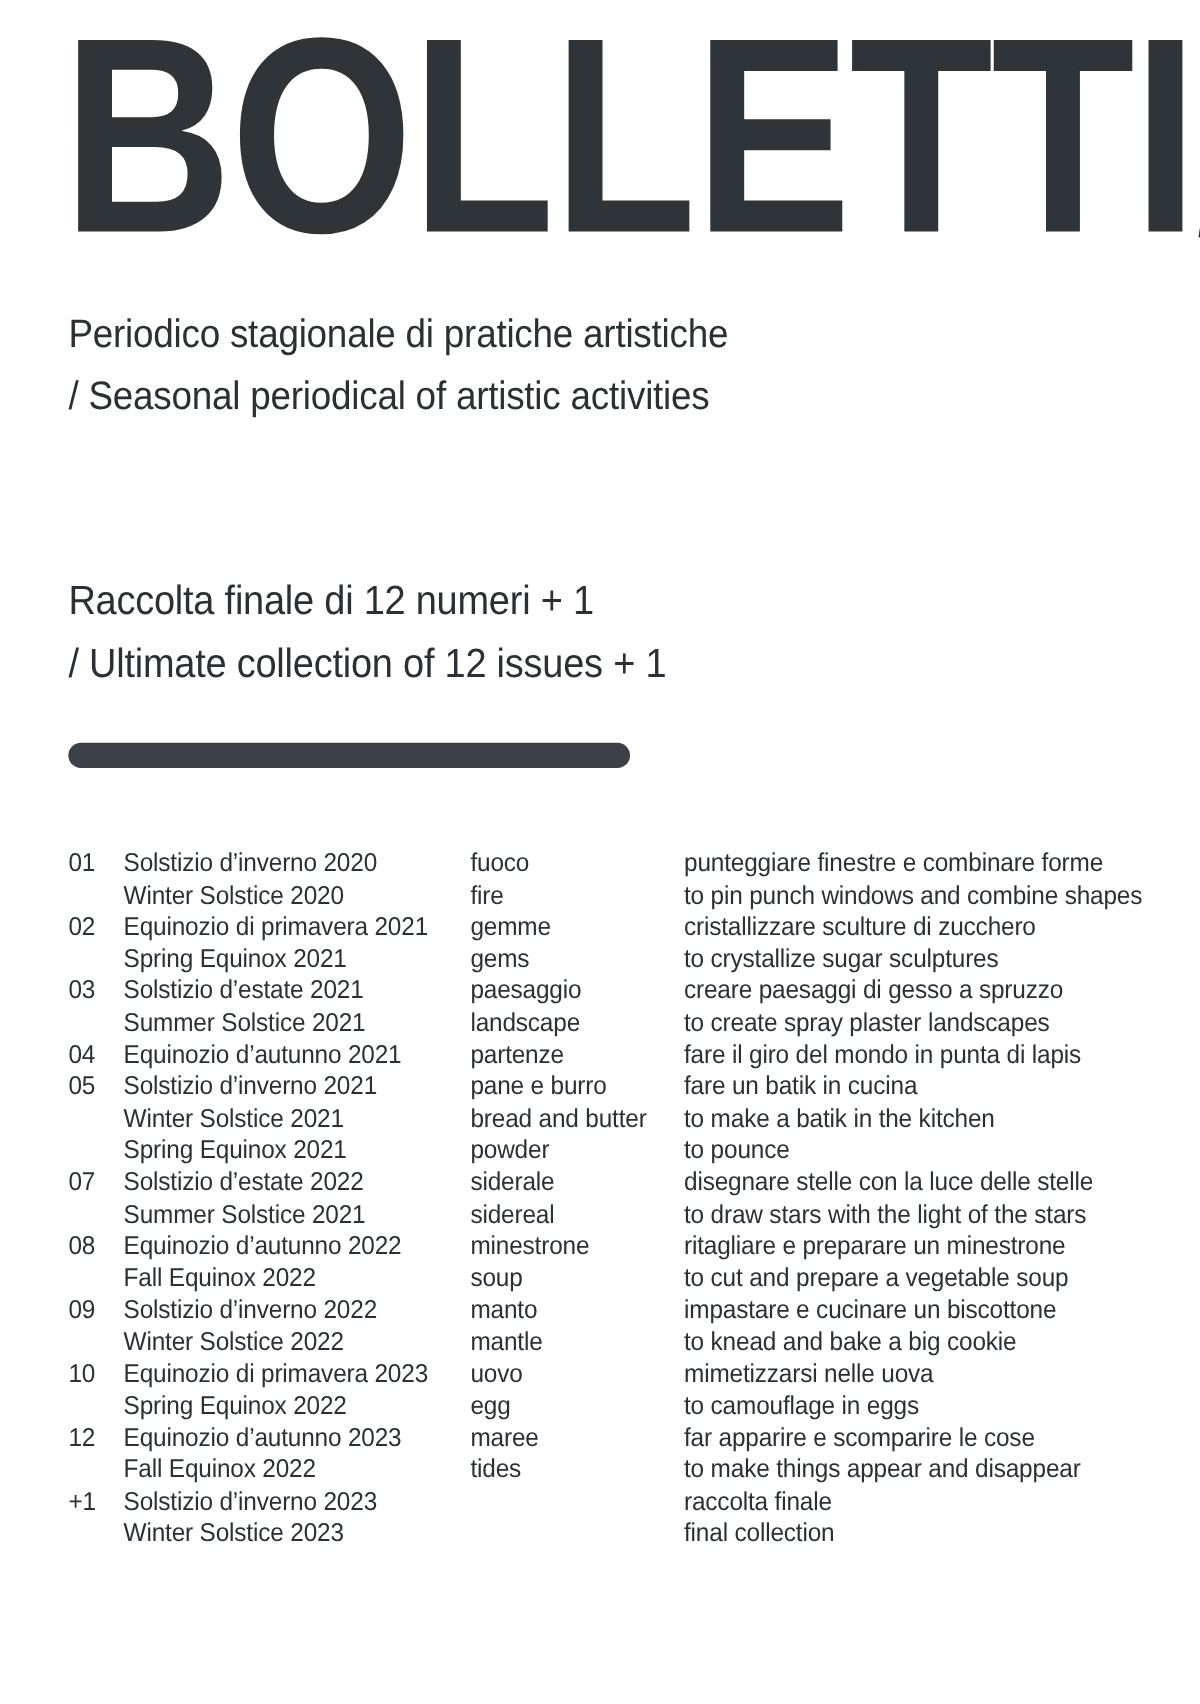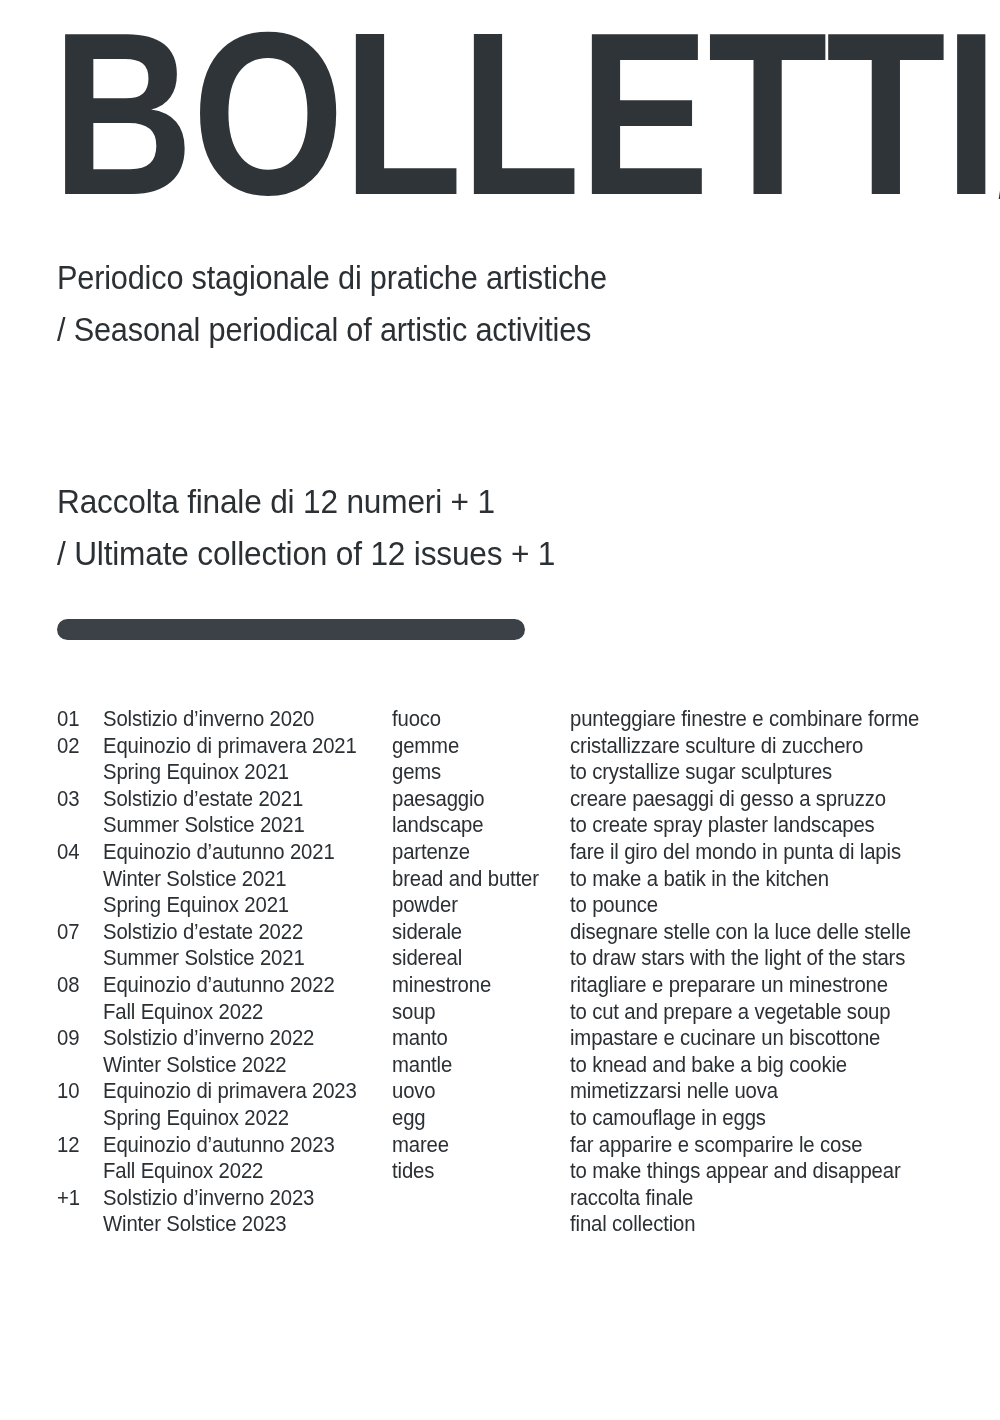--- a/index.html
+++ b/index.html
@@ -141,20 +141,25 @@
 <div id="divider-rule"></div>
 
 <div id="index-list">
     <div class="index-entry">
       <div class="index-line">
         <span class="cell col-num">01</span>
         <span class="cell col-season">Solstizio d’inverno 2020</span>
         <span class="cell col-key">fuoco</span>
         <span class="cell col-desc">punteggiare finestre e combinare forme</span>
       </div>
+      <div class="index-line">
+        <span class="cell col-season">Winter Solstice 2020</span>
+        <span class="cell col-key">fire</span>
+        <span class="cell col-desc">to pin punch windows and combine shapes</span>
+      </div>
     </div>
     <div class="index-entry">
       <div class="index-line">
         <span class="cell col-num">02</span>
         <span class="cell col-season">Equinozio di primavera 2021</span>
         <span class="cell col-key">gemme</span>
         <span class="cell col-desc">cristallizzare sculture di zucchero</span>
       </div>
       <div class="index-line">
         <span class="cell col-season">Spring Equinox 2021</span>
@@ -178,20 +183,26 @@
     <div class="index-entry">
       <div class="index-line">
         <span class="cell col-num">04</span>
         <span class="cell col-season">Equinozio d’autunno 2021</span>
         <span class="cell col-key">partenze</span>
         <span class="cell col-desc">fare il giro del mondo in punta di lapis</span>
       </div>
     </div>
     <div class="index-entry">
       <div class="index-line">
+        <span class="cell col-num">05</span>
+        <span class="cell col-season">Solstizio d’inverno 2021</span>
+        <span class="cell col-key">pane e burro</span>
+        <span class="cell col-desc">fare un batik in cucina</span>
+      </div>
+      <div class="index-line">
         <span class="cell col-season">Winter Solstice 2021</span>
         <span class="cell col-key">bread and butter</span>
         <span class="cell col-desc">to make a batik in the kitchen</span>
       </div>
     </div>
     <div class="index-entry">
       <div class="index-line">
         <span class="cell col-season">Spring Equinox 2021</span>
         <span class="cell col-key">powder</span>
         <span class="cell col-desc">to pounce</span>

